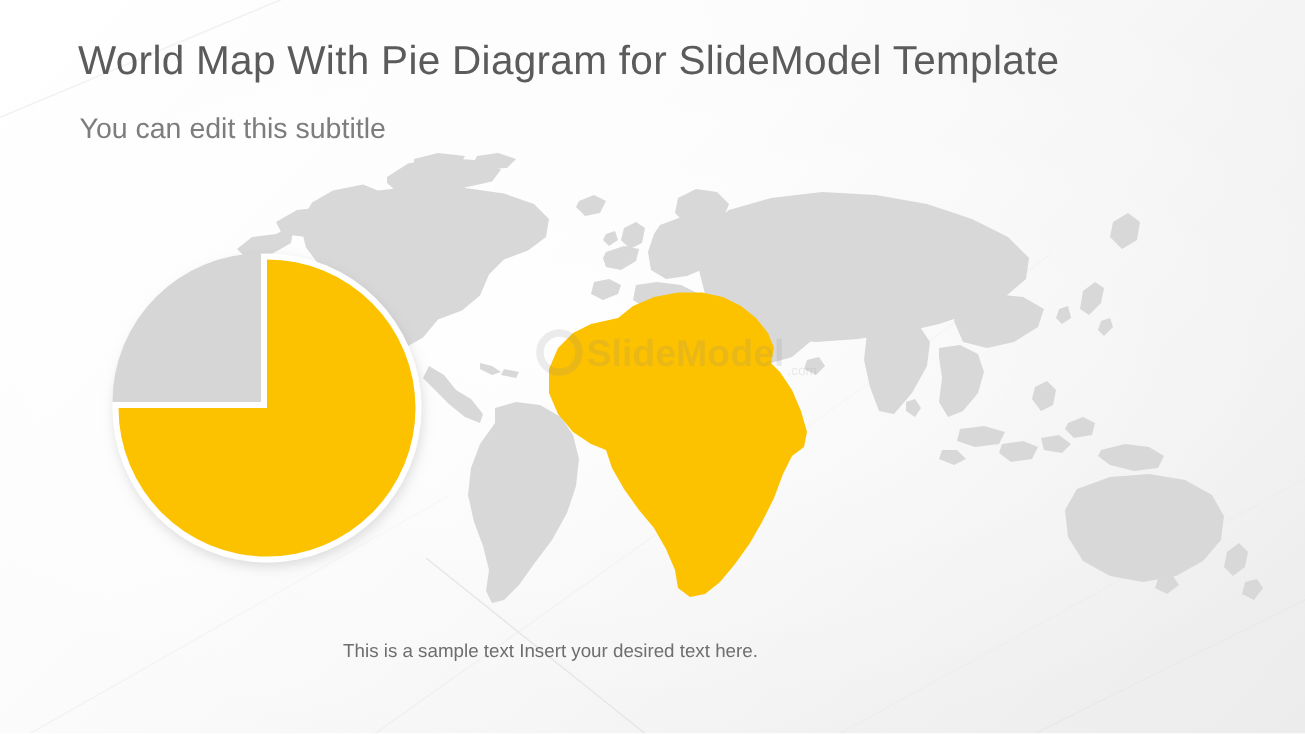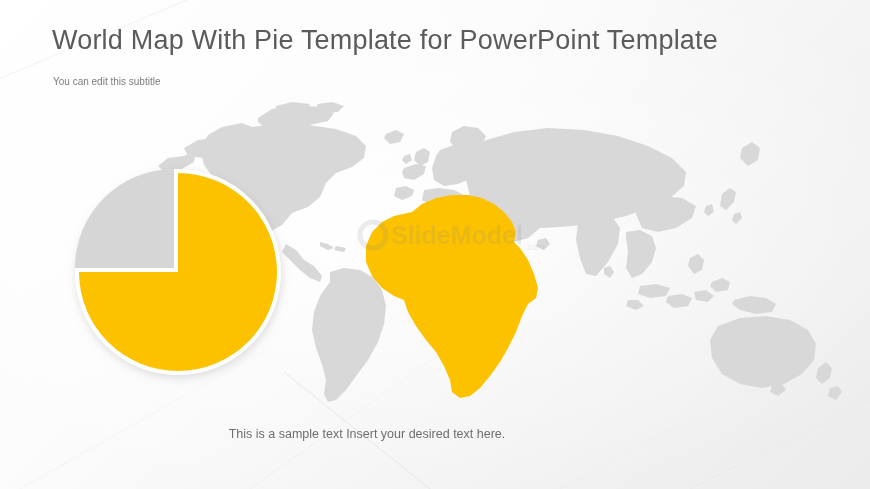--- a/index.html
+++ b/index.html
@@ -49,21 +49,21 @@
     font-weight: normal;
     color: #5b5b5b;
     letter-spacing: 0.2px;
     white-space: nowrap;
   }
 
   .subtitle {
     position: absolute;
     left: 53px;
     top: 76px;
-    font-size: 10px;
+    font-size: 19px;
     color: #7d7d7d;
     white-space: nowrap;
   }
 
   .map-layer {
     position: absolute;
     left: 0;
     top: 0;
     width: 870px;
     height: 489px;
@@ -220,17 +220,17 @@
       </filter>
     </defs>
 
     <circle cx="120" cy="120" r="103" fill="#ffffff" filter="url(#pieShadow)"></circle>
 
     <path fill="#fcc200" d="M120,120 L120.00,21.00 A99,99 0 1,1 21.00,120.00 Z"></path>
 
     <path fill="#d6d6d6" d="M116,116 L17.00,116.00 A99,99 0 0,1 116.00,17.00 Z"></path>
   </svg>
 
-  <div class="title">World Map With Pie Template for PowerPoint Template</div>
+  <div class="title">World Map With Pie Diagram for SlideModel Template</div>
   <div class="subtitle">You can edit this subtitle</div>
   <div class="caption">This is a sample text Insert your desired text here.</div>
 
 </div>
 
 </body></html>

